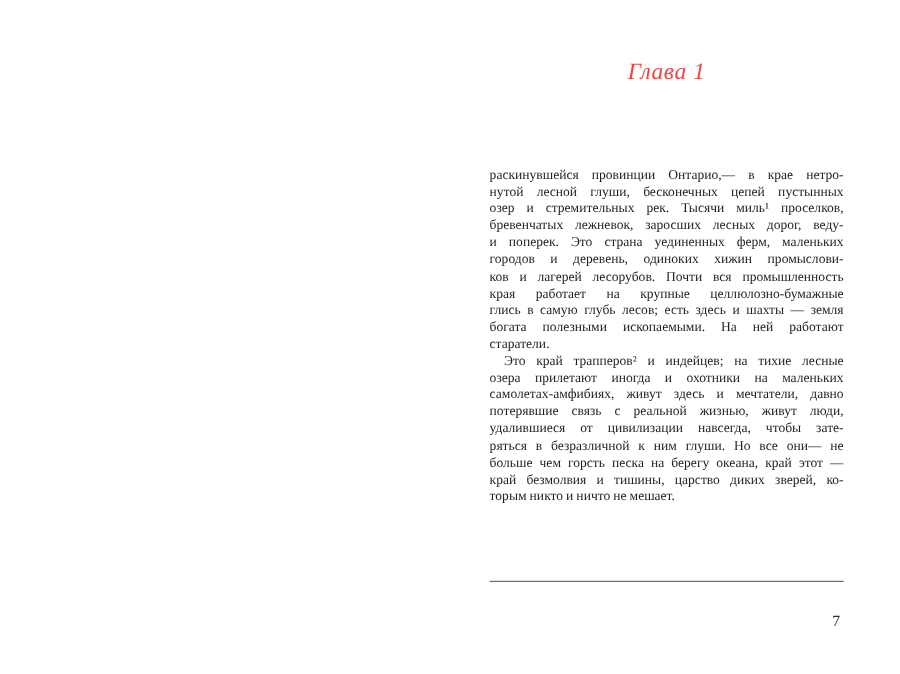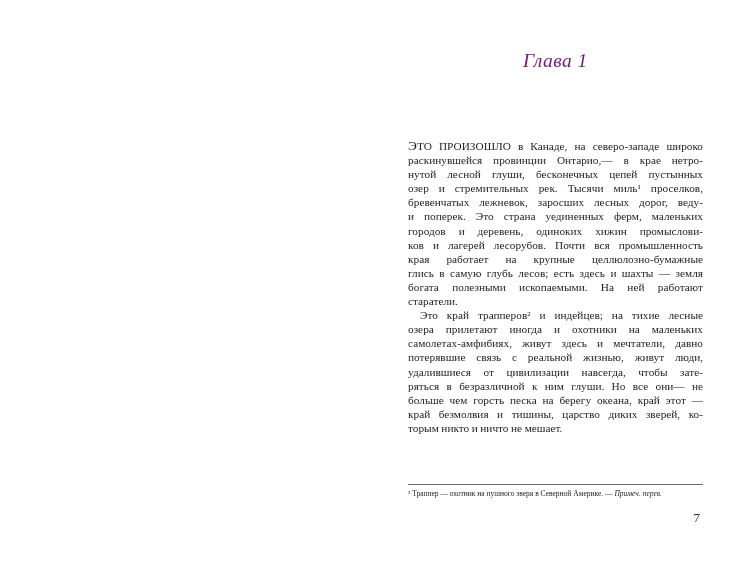--- a/index.html
+++ b/index.html
@@ -25,21 +25,21 @@
   }
   .chapter-heading {
     position: absolute;
     top: 50px;
     left: 0;
     width: 100%;
     text-align: center;
     font-style: italic;
     font-size: 19.5px;
     letter-spacing: 0.5px;
-    color: #701a75;
+    color: #ef4444;
   }
   .body-text {
     position: absolute;
     top: 139px;
     left: 0;
     width: 100%;
   }
   .text-line {
     font-size: 11.3px;
     line-height: 14.1px;
@@ -93,21 +93,20 @@
 </style>
 </head>
 <body>
 
 <div class="page">
   <div class="column">
 
     <div class="chapter-heading">Глава 1</div>
 
     <div class="body-text">
-      <div class="text-line lead-in">ЭТО ПРОИЗОШЛО в Канаде, на северо-западе широко</div>
       <div class="text-line">раскинувшейся провинции Онтарио,— в крае нетро-</div>
       <div class="text-line">нутой лесной глуши, бесконечных цепей пустынных</div>
       <div class="text-line">озер и стремительных рек. Тысячи миль¹ проселков,</div>
       <div class="text-line">бревенчатых лежневок, заросших лесных дорог, веду-</div>
       <div class="text-line">и поперек. Это страна уединенных ферм, маленьких</div>
       <div class="text-line">городов и деревень, одиноких хижин промыслови-</div>
       <div class="text-line">ков и лагерей лесорубов. Почти вся промышленность</div>
       <div class="text-line">края работает на крупные целлюлозно-бумажные</div>
       <div class="text-line">глись в самую глубь лесов; есть здесь и шахты — земля</div>
       <div class="text-line">богата полезными ископаемыми. На ней работают</div>
@@ -119,21 +118,18 @@
       <div class="text-line">потерявшие связь с реальной жизнью, живут люди,</div>
       <div class="text-line">удалившиеся от цивилизации навсегда, чтобы зате-</div>
       <div class="text-line">ряться в безразличной к ним глуши. Но все они— не</div>
       <div class="text-line">больше чем горсть песка на берегу океана, край этот —</div>
       <div class="text-line">край безмолвия и тишины, царство диких зверей, ко-</div>
       <div class="text-line last">торым никто и ничто не мешает.</div>
     </div>
 
     <div class="footnotes">
       <div class="footnote-rule"></div>
-      <div class="footnote">
-        <span class="fn-marker">² </span><span>Траппер — охотник на пушного зверя в Северной Америке. — </span><span class="fn-italic">Примеч. перев.</span>
-      </div>
     </div>
 
     <div class="page-number">7</div>
 
   </div>
 </div>
 
 </body></html>

